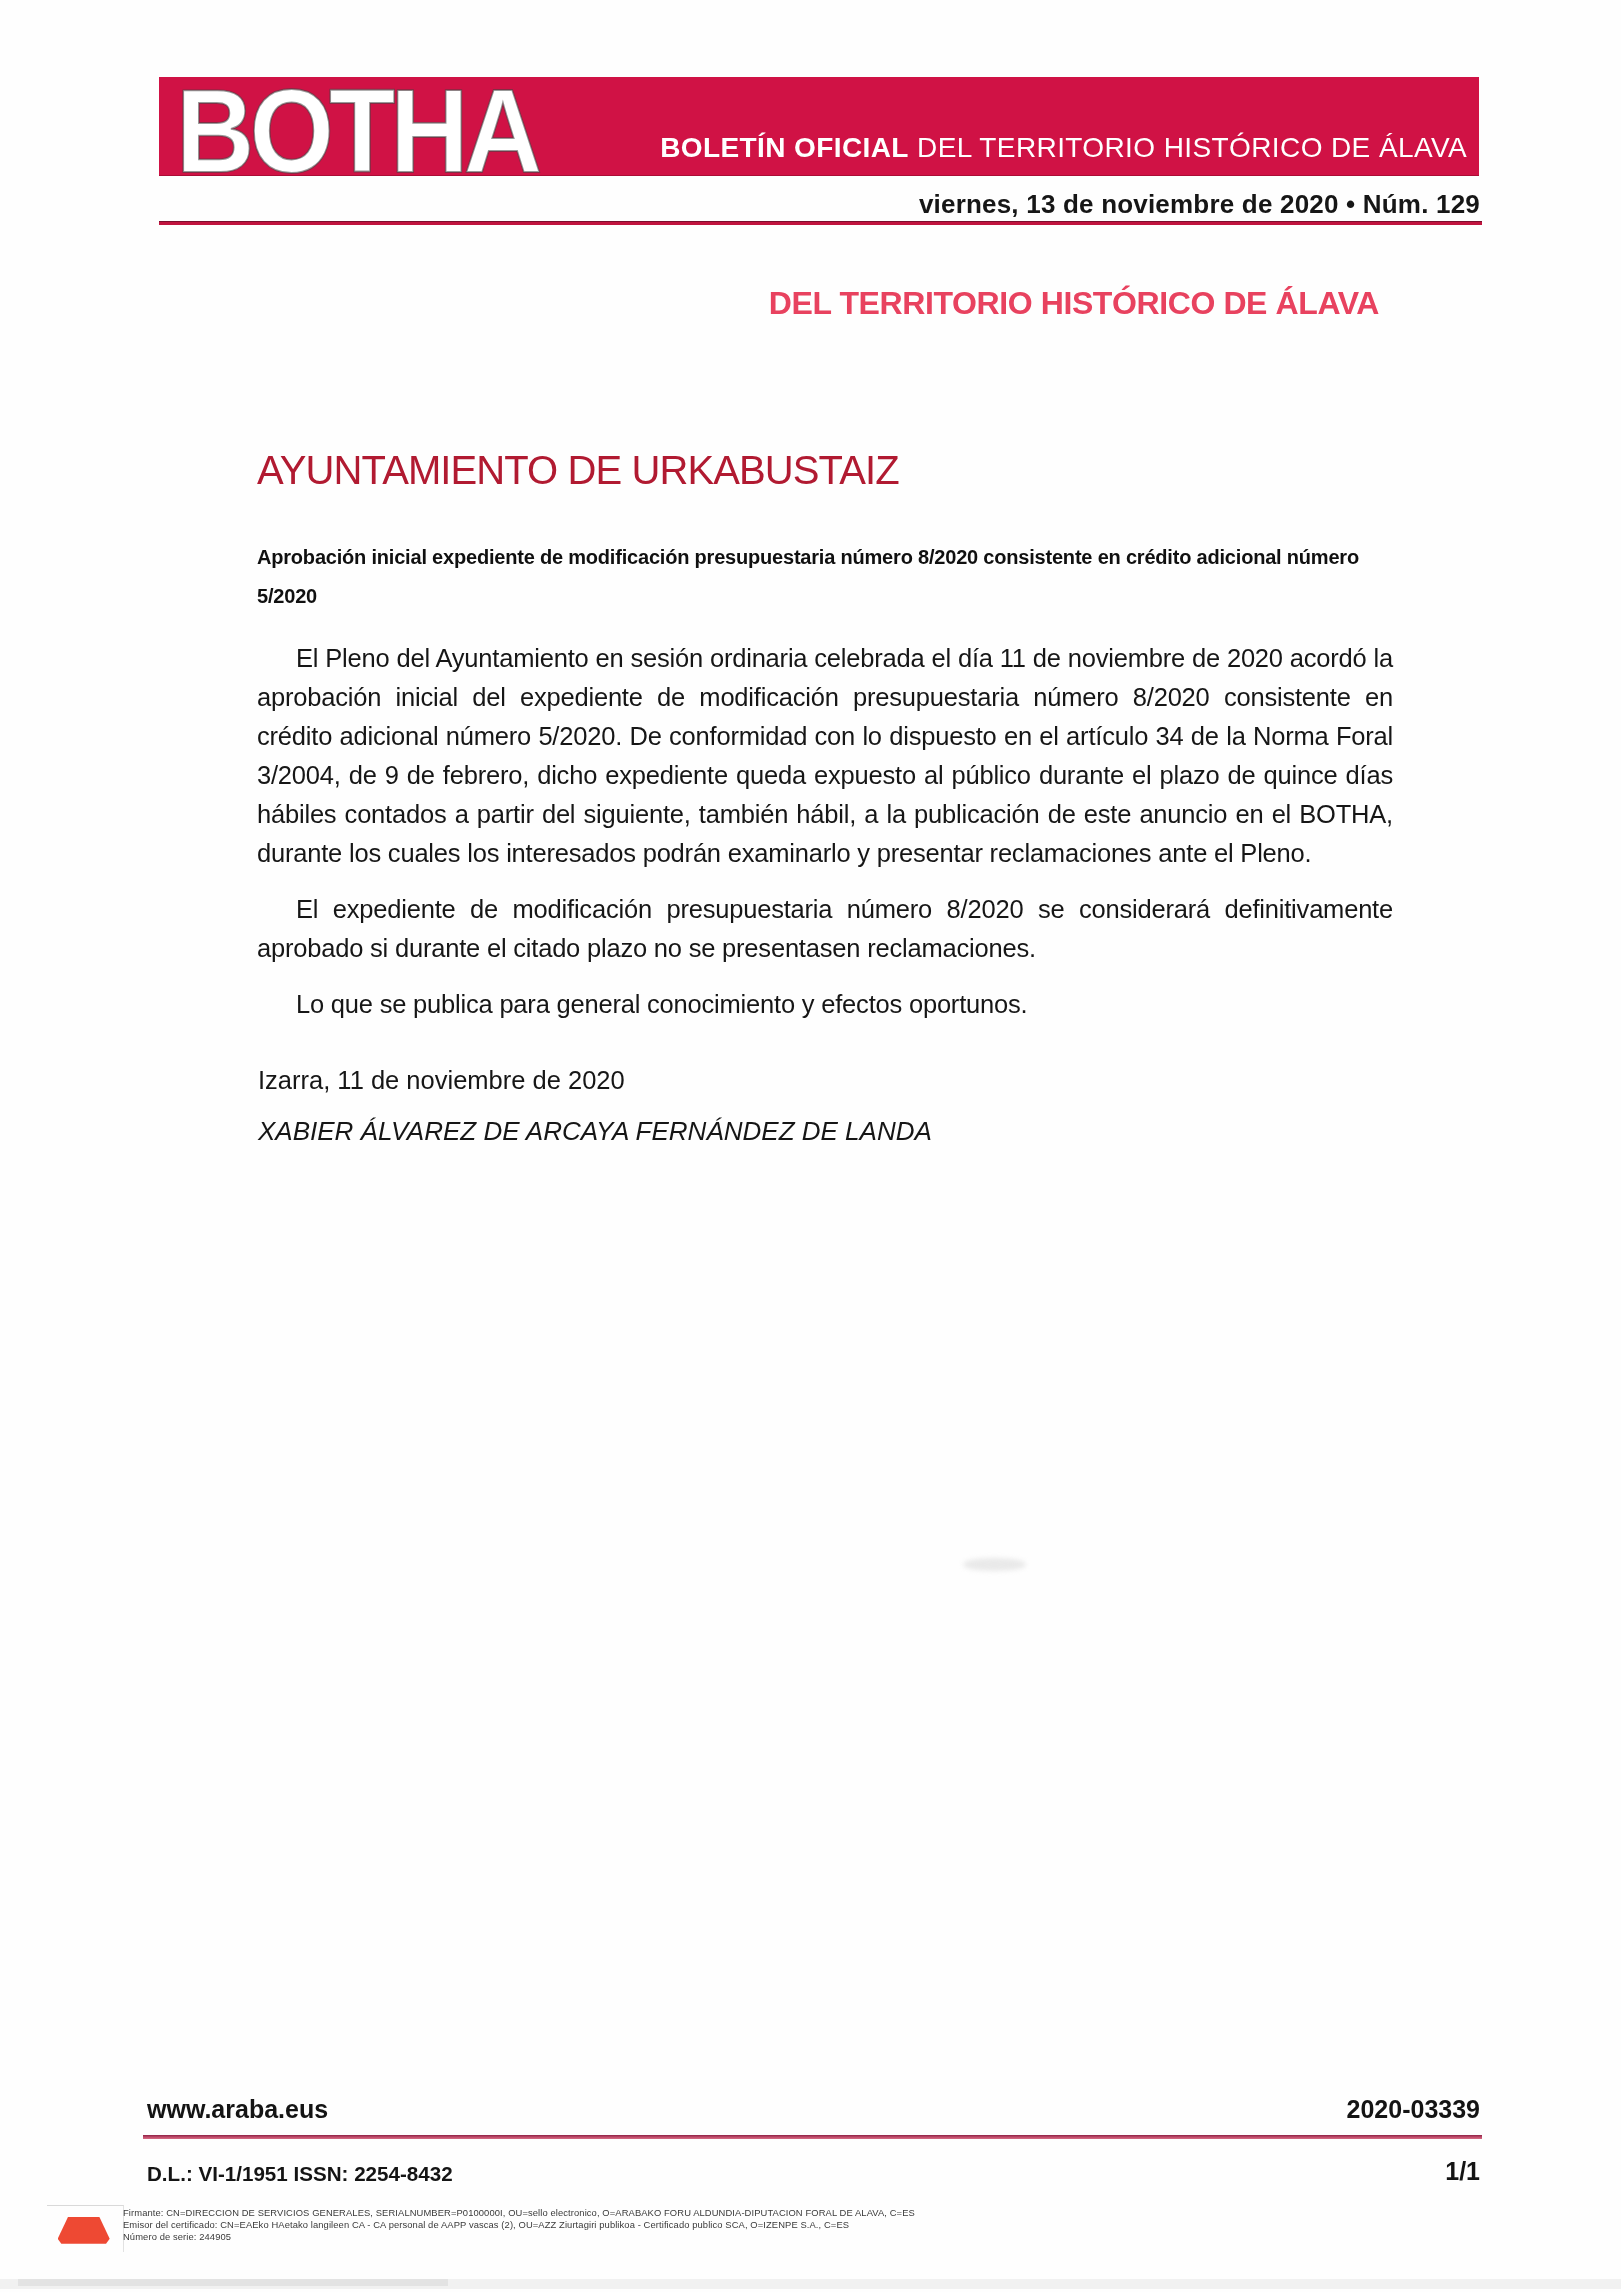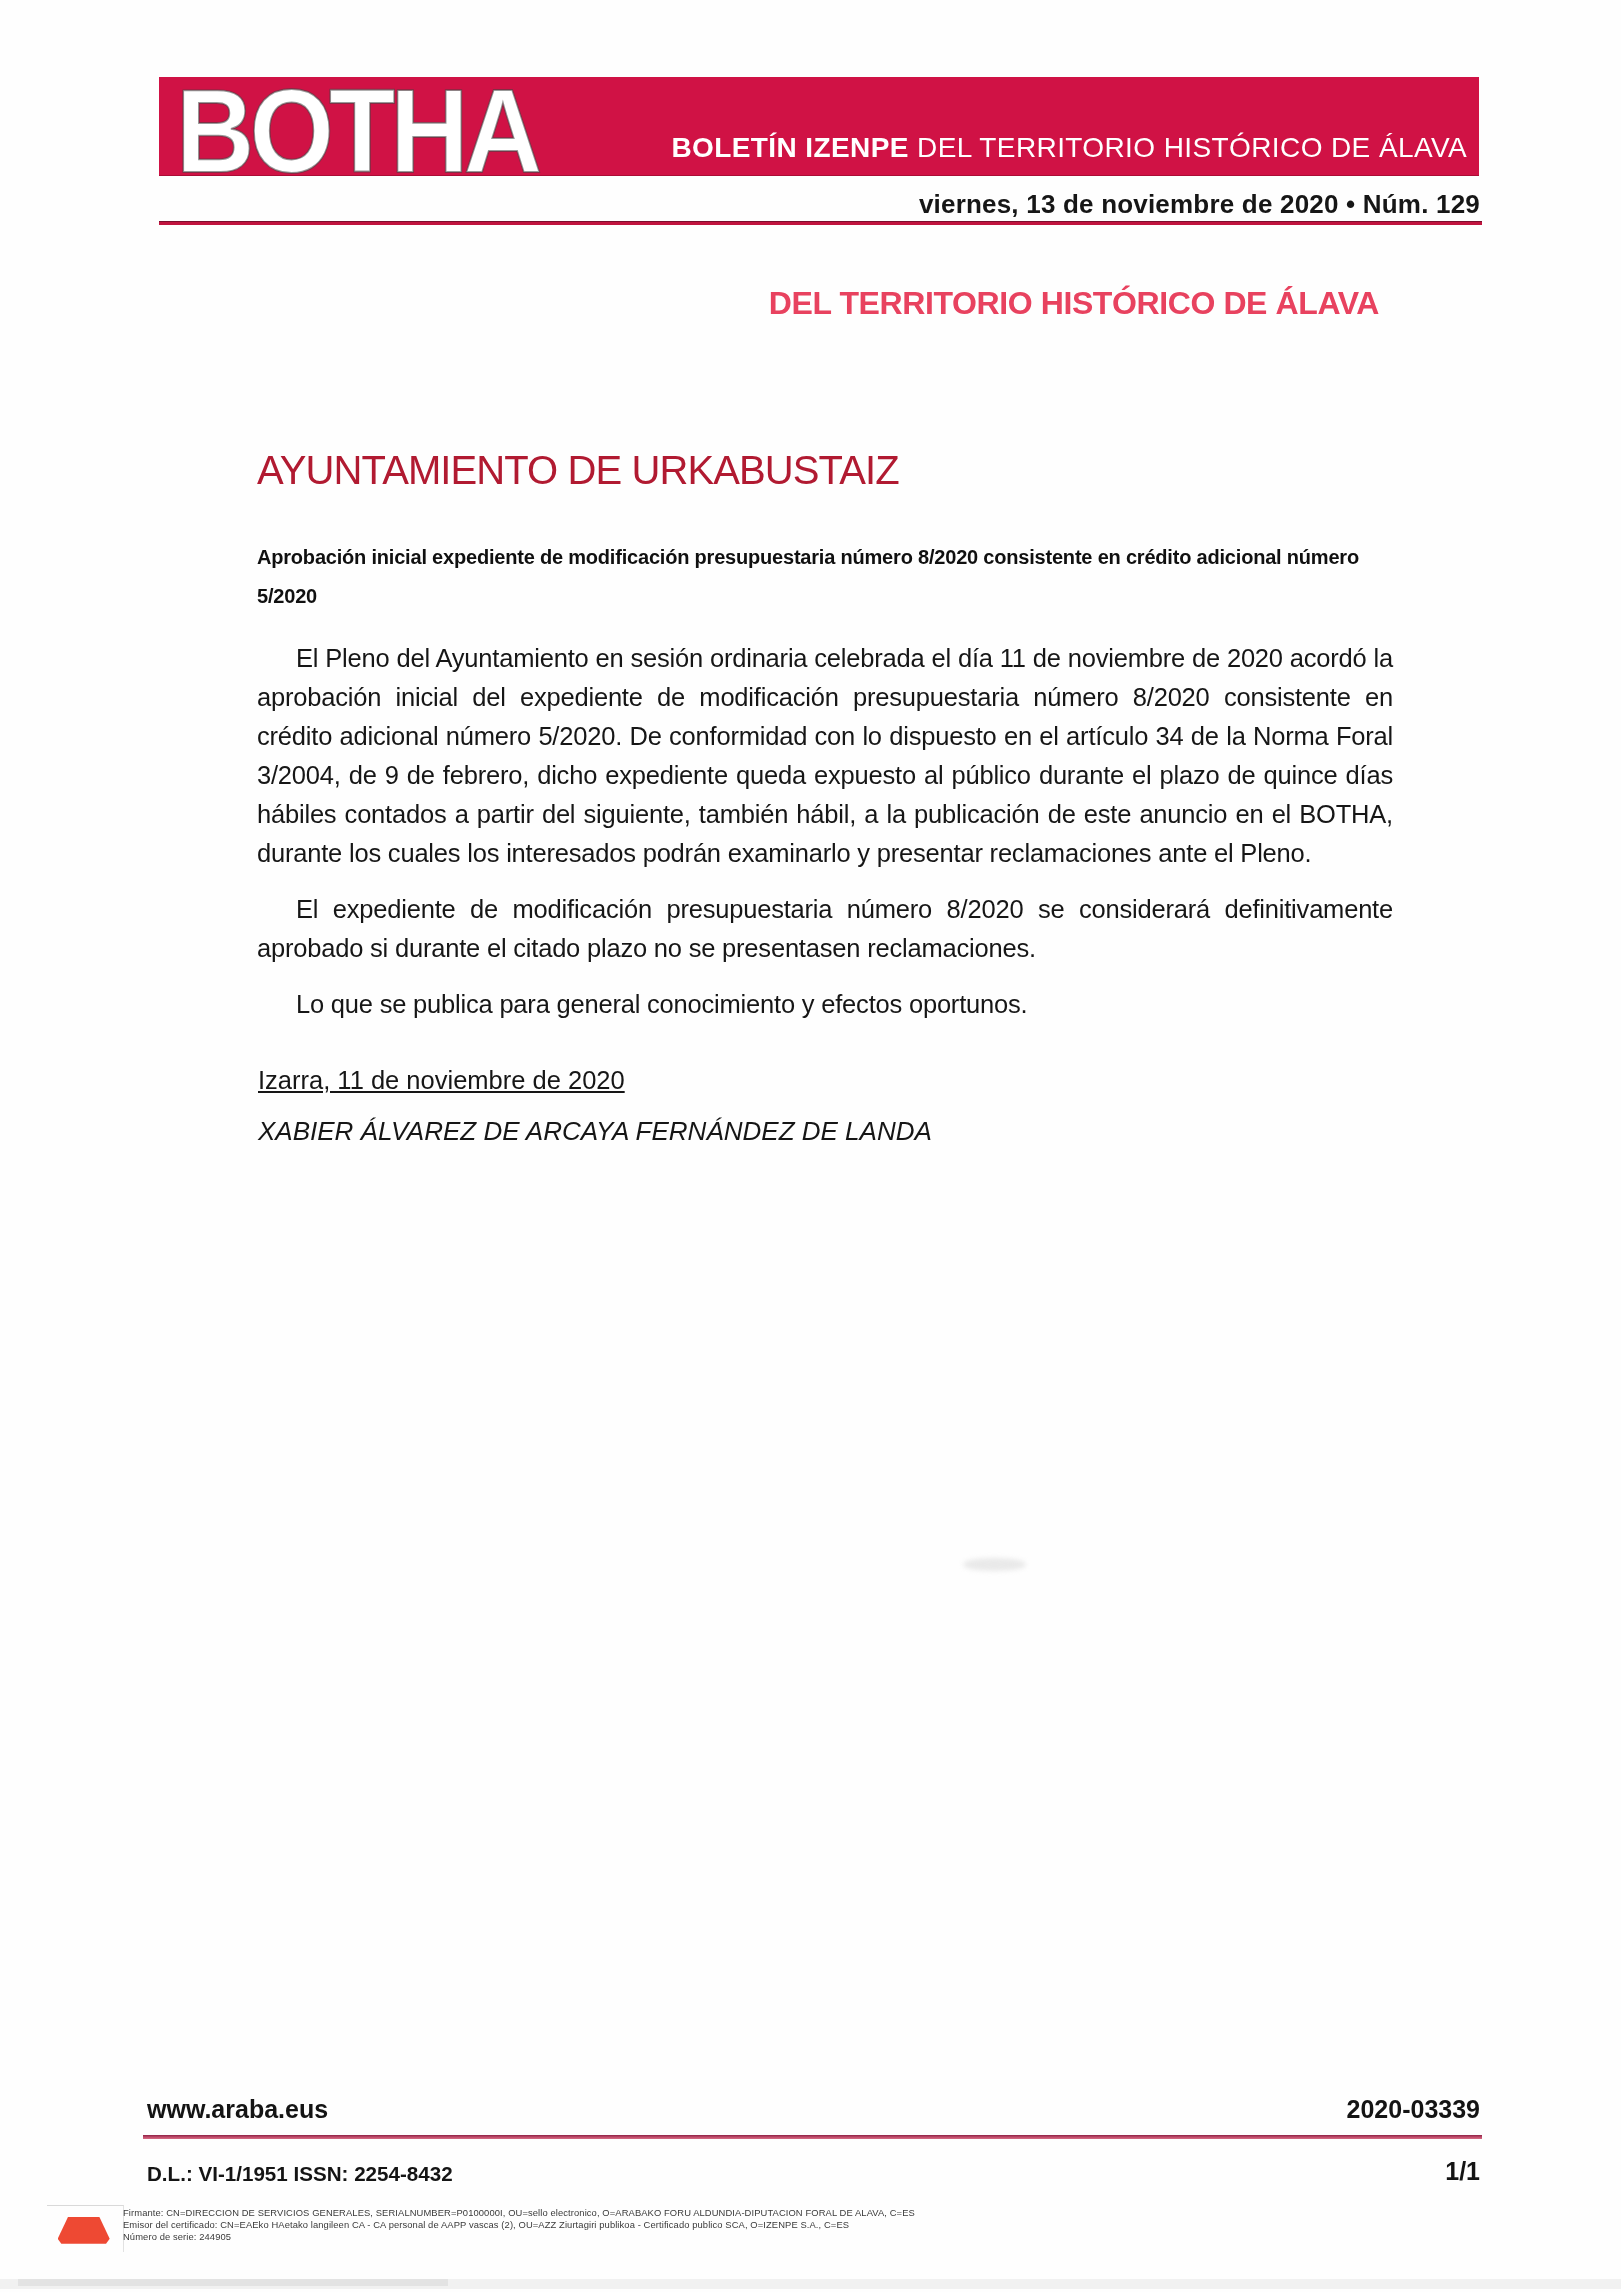--- a/index.html
+++ b/index.html
@@ -68,21 +68,21 @@
     color: #101010; letter-spacing: -0.2px;
   }
   .body-text {
     position: absolute; left: 257px; top: 639px; width: 1136px;
     font-size: 25.5px; line-height: 39px; color: #161616;
     text-align: justify; letter-spacing: -0.2px;
   }
   .body-text p { text-indent: 39px; margin-bottom: 17px; }
   .place-date {
     position: absolute; left: 258px; top: 1066px;
-    font-size: 25.5px; color: #161616; text-decoration: underline;
+    font-size: 25.5px; color: #161616;
   }
   .signature {
     position: absolute; left: 258px; top: 1112px;
     font-size: 26px; line-height: 39px; font-style: italic; color: #161616;
   }
 
   
   .smudge {
     position: absolute; left: 963px; top: 1558px;
     width: 63px; height: 12.5px; border-radius: 50%;
@@ -140,21 +140,21 @@
     background: #e3e3e3;
   }
 </style>
 </head>
 <body>
 
 <div class="page">
 
   <div class="banner"></div>
   <div class="logo">BOTHA</div>
-  <div class="banner-title"><span class="bold-part">BOLETÍN IZENPE</span><span> DEL TERRITORIO HISTÓRICO DE ÁLAVA</span></div>
+  <div class="banner-title"><span class="bold-part">BOLETÍN OFICIAL</span><span> DEL TERRITORIO HISTÓRICO DE ÁLAVA</span></div>
   <div class="date-line">viernes, 13 de noviembre de 2020 • Núm. 129</div>
   <div class="top-rule"></div>
 
   <div class="section-heading">
     <div>DEL TERRITORIO HISTÓRICO DE ÁLAVA</div>
   </div>
 
   <div class="org-name">AYUNTAMIENTO DE URKABUSTAIZ</div>
   <div class="article-title">Aprobación inicial expediente de modificación presupuestaria número 8/2020 consistente en crédito adicional número 5/2020</div>
 

